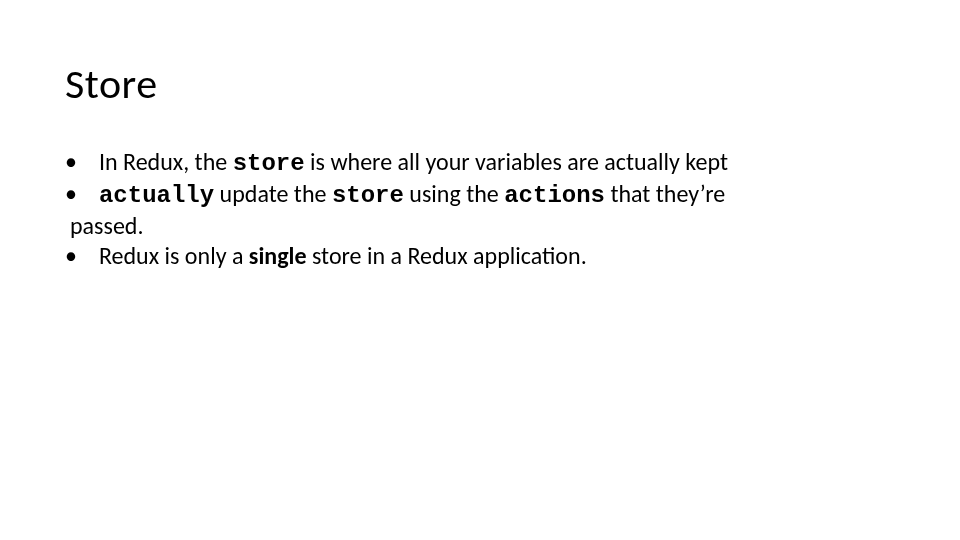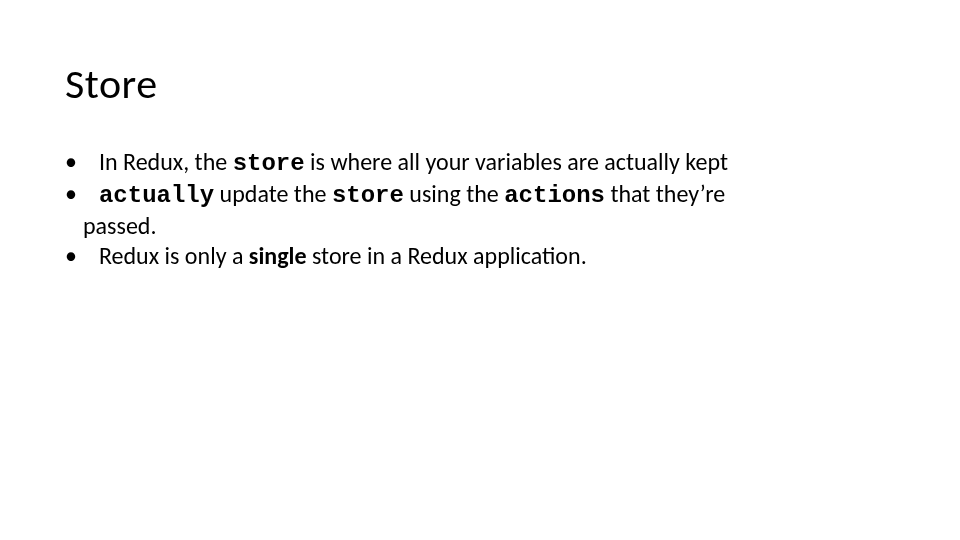--- a/index.html
+++ b/index.html
@@ -42,21 +42,21 @@
   }
   .mono {
     font-family: "Courier New", Courier, monospace;
     font-weight: bold;
   }
   .bold {
     font-weight: bold;
     text-align: center;
   }
   .indent-cont {
-    margin-left: 18px;
+    margin-left: 5px;
   }
 </style>
 </head>
 <body>
 
 <div class="slide">
 
   <h1 class="title">Store</h1>
 
   <div class="body">

